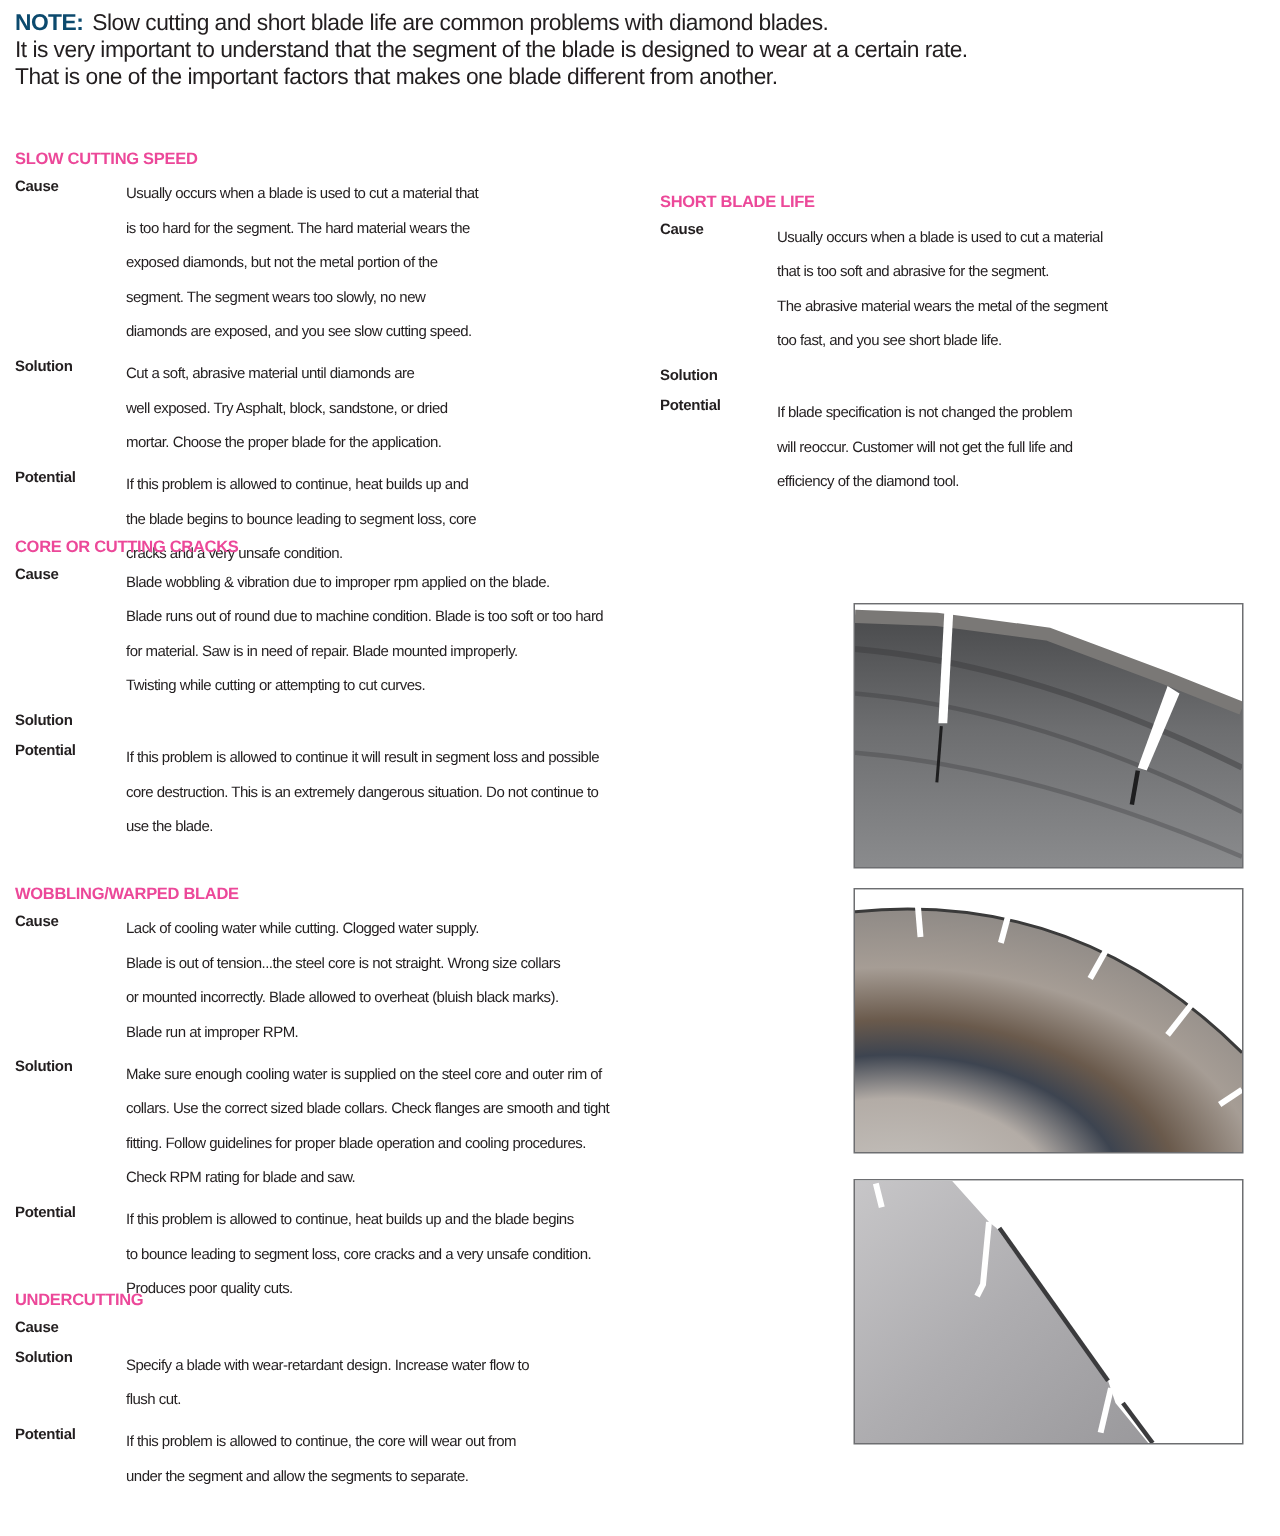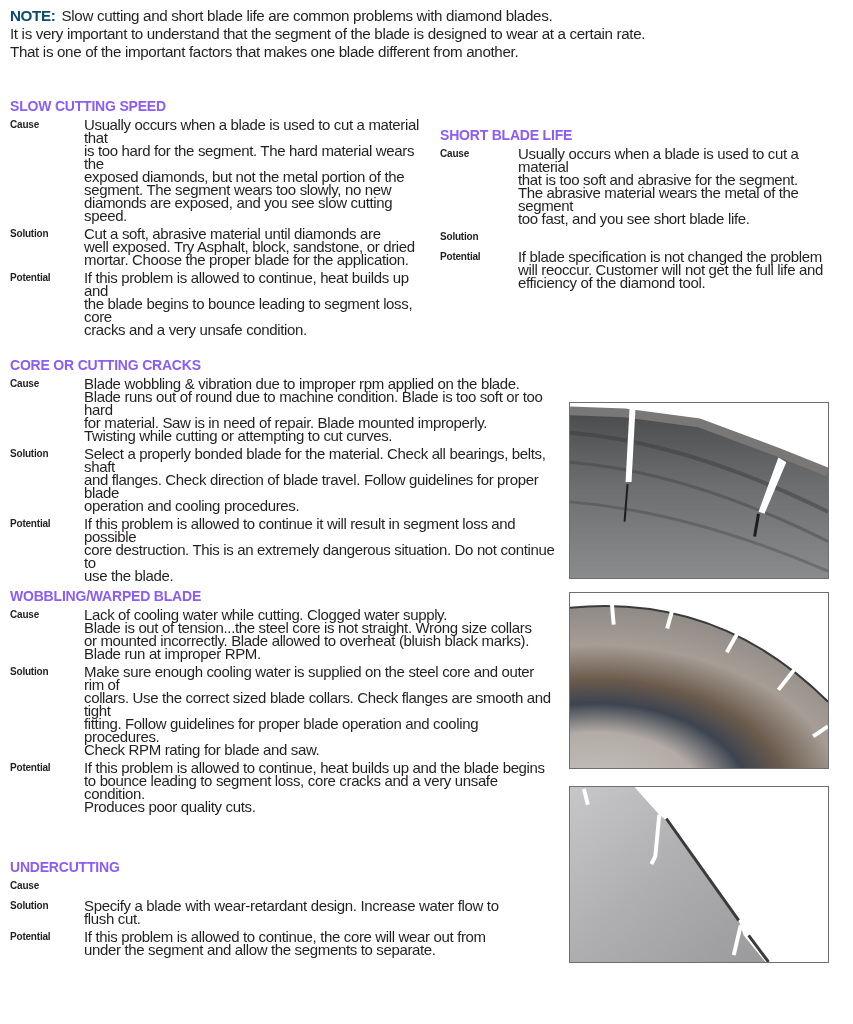--- a/index.html
+++ b/index.html
@@ -7,30 +7,30 @@
     width: 853px; height: 1024px; position: relative; overflow: hidden;
     font-family: "Liberation Sans", sans-serif; color: #231f20;
   }
   .note {
     position: absolute; left: 10px; top: 7px; width: 830px;
     font-size: 15.2px; line-height: 18px; letter-spacing: -0.35px; color: #231f20;
   }
   .note .note-label { color: #0c4a6e; font-weight: bold; margin-right: 6px; }
   .section { position: absolute; }
   .section h2 {
-    margin: 0 0 4px 0; color: #8b5cf6; font-size: 14px; font-weight: bold;
+    margin: 0 0 4px 0; color: #ec4899; font-size: 11px; font-weight: bold;
     letter-spacing: -0.2px; line-height: 16px;
   }
   .row { display: flex; margin-bottom: 5px; }
   .row .label {
     flex: 0 0 74px; font-weight: bold; font-size: 10px; line-height: 14.6px;
     letter-spacing: -0.2px;
   }
   .row .text {
-    flex: 1 1 auto; font-size: 15px; line-height: 13px; letter-spacing: -0.35px;
+    flex: 1 1 auto; font-size: 10px; line-height: 23px; letter-spacing: -0.35px;
     white-space: pre-line;
   }
   .photo {
     position: absolute; border: 1.5px solid #6d6e71; box-sizing: border-box; overflow: hidden;
     background: #fff;
   }
   .photo svg { display: block; width: 100%; height: 100%; }
 </style>
 </head>
 <body>
@@ -89,23 +89,20 @@
   <h2>CORE OR CUTTING CRACKS</h2>
   <div class="row">
     <div class="label">Cause</div>
     <div class="text">Blade wobbling &amp; vibration due to improper rpm applied on the blade.
 Blade runs out of round due to machine condition. Blade is too soft or too hard
 for material. Saw is in need of repair. Blade mounted improperly.
 Twisting while cutting or attempting to cut curves.</div>
   </div>
   <div class="row">
     <div class="label">Solution</div>
-    <div class="text">Select a properly bonded blade for the material. Check all bearings, belts, shaft
-and flanges. Check direction of blade travel. Follow guidelines for proper blade
-operation and cooling procedures.</div>
   </div>
   <div class="row">
     <div class="label">Potential</div>
     <div class="text">If this problem is allowed to continue it will result in segment loss and possible
 core destruction. This is an extremely dangerous situation. Do not continue to
 use the blade.</div>
   </div>
 </div>
 
 <div class="section" style="left:10px; top:588px; width:545px;">

